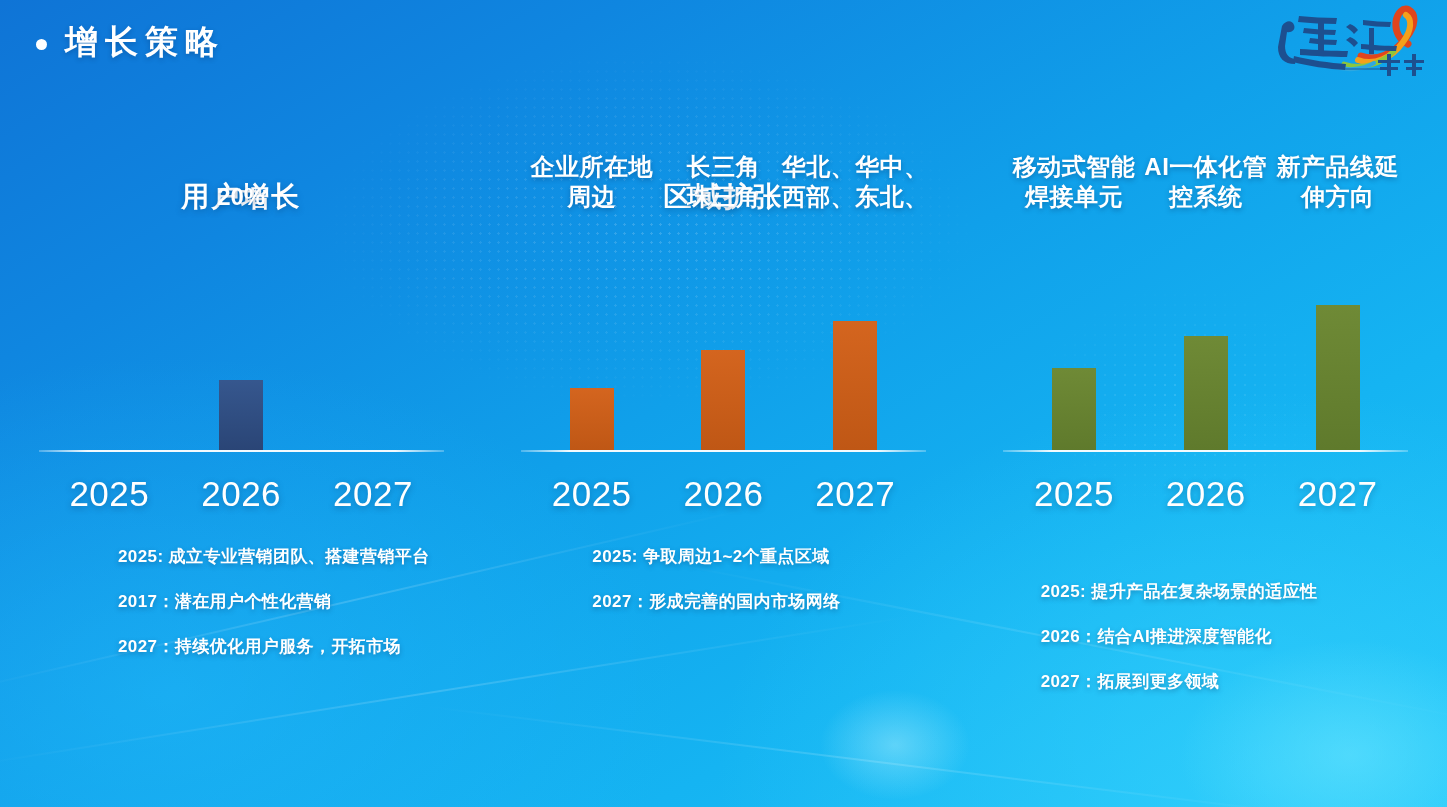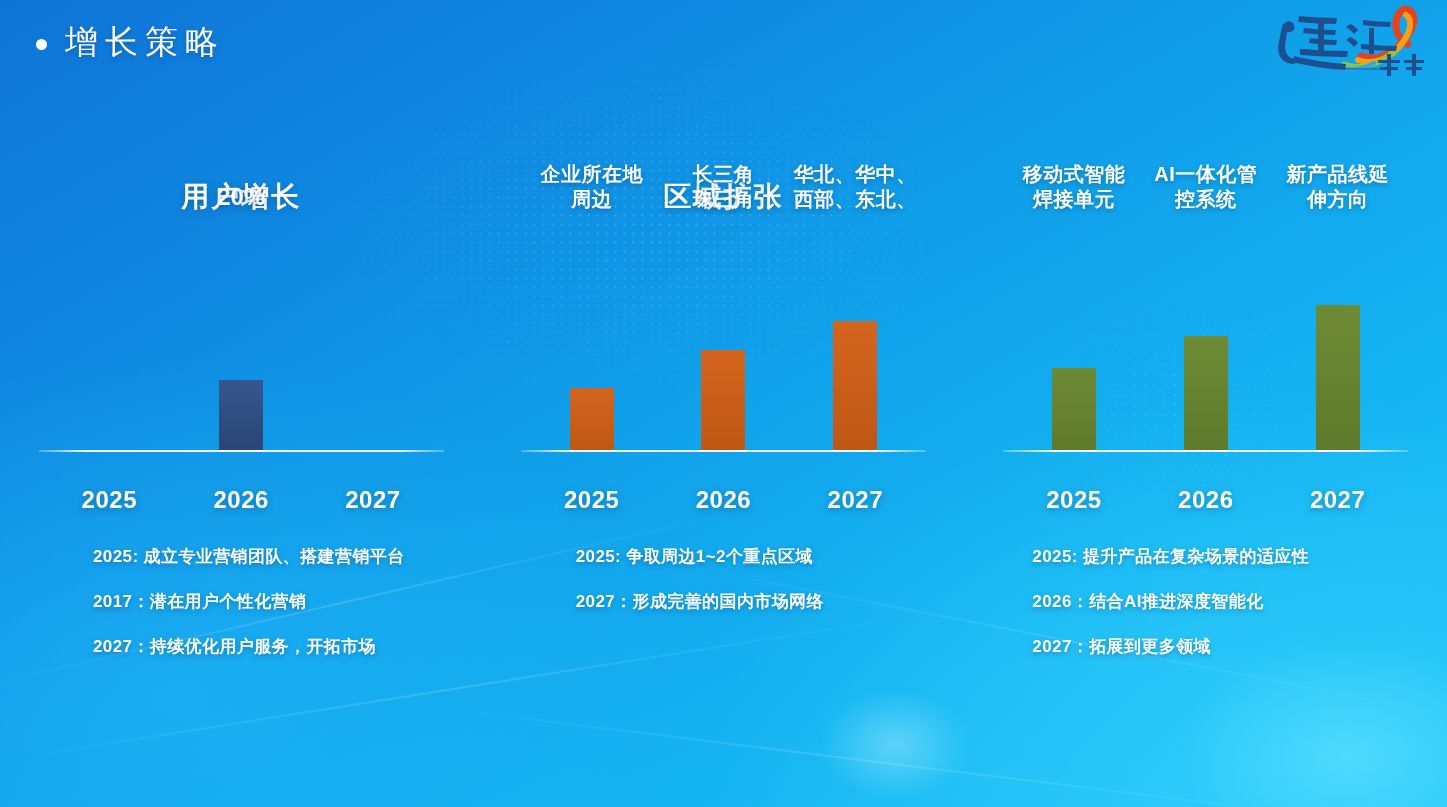--- a/index.html
+++ b/index.html
@@ -44,21 +44,21 @@
   .s4 { left:640px; top:640px; width:860px; transform:rotate(11deg); opacity:.7; }
   .glow1 { position:absolute; left:1180px; top:640px; width:340px; height:230px; border-radius:50%;
            background:radial-gradient(closest-side, rgba(120,235,255,0.45), rgba(120,235,255,0)); pointer-events:none; }
   .glow2 { position:absolute; left:820px; top:690px; width:150px; height:110px; border-radius:50%;
            background:radial-gradient(closest-side, rgba(190,245,255,0.40), rgba(190,245,255,0)); pointer-events:none; }
 
   
   .slide-title { position:absolute; left:36px; top:20px; display:flex; align-items:center; gap:18px; }
   .title-bullet { width:11px; height:11px; border-radius:50%; background:#ffffff; flex:none; margin-top:4px; }
   .title-text {
-    color:#ffffff; font-size:33px; font-weight:normal; letter-spacing:7px;
+    color:#ffffff; font-size:33px; font-weight:bold; letter-spacing:7px;
     text-shadow:0 2px 5px rgba(0,40,90,0.30);
   }
 
   
   .logo { position:absolute; right:16px; top:4px; width:165px; height:76px; }
 
   
   .charts { position:absolute; left:0; top:160px; width:1447px; height:370px; display:flex; }
   .chart { position:relative; flex:1 1 0; height:100%; }
 
@@ -76,38 +76,38 @@
 
   .bars { position:absolute; left:0; right:0; bottom:2px; top:0; display:flex; justify-content:space-around; align-items:flex-end; padding:0 9%; }
   .bar-group { position:relative; width:33.33%; display:flex; flex-direction:column; align-items:center; justify-content:flex-end; height:100%; }
   .bar-label {
     position:absolute; bottom:100%; left:50%; transform:translateX(-50%);
     margin-bottom:9px; white-space:nowrap; text-align:center;
     color:#ffffff; font-weight:bold; line-height:1.22;
     text-shadow:0 2px 5px rgba(0,45,95,0.38);
   }
   .bar-label.pct { font-size:24px; }
-  .bar-label.cn  { font-size:20px; letter-spacing:.5px; }
+  .bar-label.cn  { font-size:24px; letter-spacing:.5px; }
   .bar { width:44px; }
   .bar.c1 { background:linear-gradient(180deg,#335489 0%,#2b4madd 0%,#2c4a80 100%); background:linear-gradient(180deg,#36578e 0%,#2a4576 100%); }
   .bar.c2 { background:linear-gradient(180deg,#d4651f 0%,#bf5715 100%); }
   .bar.c3 { background:linear-gradient(180deg,#6f8a36 0%,#5f7a2c 100%); }
 
   .years { position:absolute; left:0; right:0; bottom:16px; display:flex; justify-content:space-around; padding:0 9%; }
   .year {
-    width:33.33%; text-align:center; color:#ffffff; font-size:24px; font-weight:bold;
+    width:33.33%; text-align:center; color:#ffffff; font-size:35px; font-weight:normal;
     text-shadow:0 2px 6px rgba(0,45,95,0.35); letter-spacing:.5px;
   }
 
   
   .notes { position:absolute; left:0; top:548px; width:1447px; height:160px; display:flex; }
   .note-col { flex:1 1 0; padding-left:0; }
-  .note-col.n1 { padding-left:93px; }
+  .note-col.n1 { padding-left:118px; }
   .note-col.n2 { padding-left:68px; }
-  .note-col.n3 { padding-left:42px; }
+  .note-col.n3 { padding-left:42px;margin-top:35px; }
   .note {
     color:#ffffff; font-size:17px; font-weight:bold; line-height:1; margin-bottom:28px;
     letter-spacing:.4px; white-space:nowrap;
     text-shadow:0 2px 5px rgba(0,45,95,0.35);
   }
 </style>
 </head>
 <body>
 
 <div class="slide">

